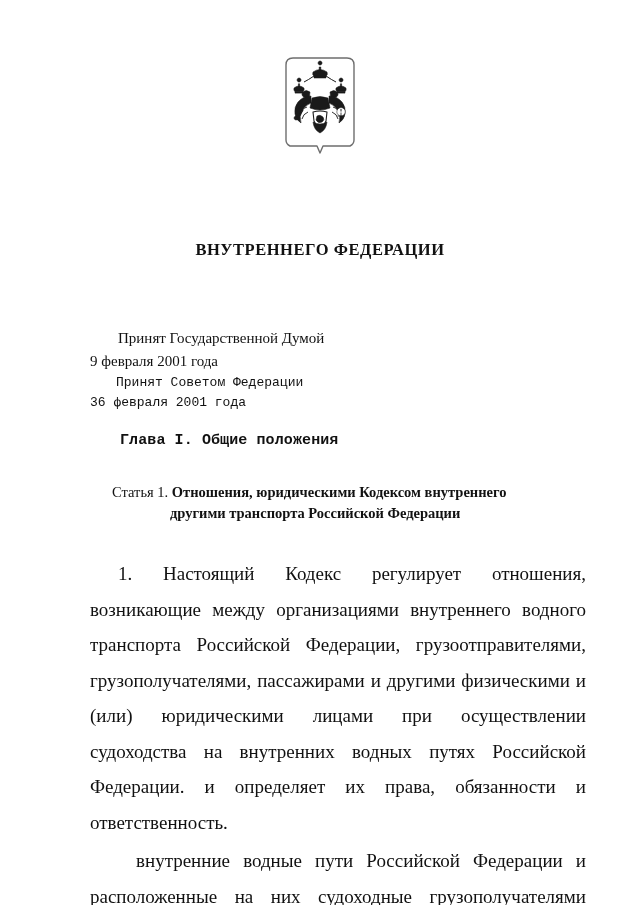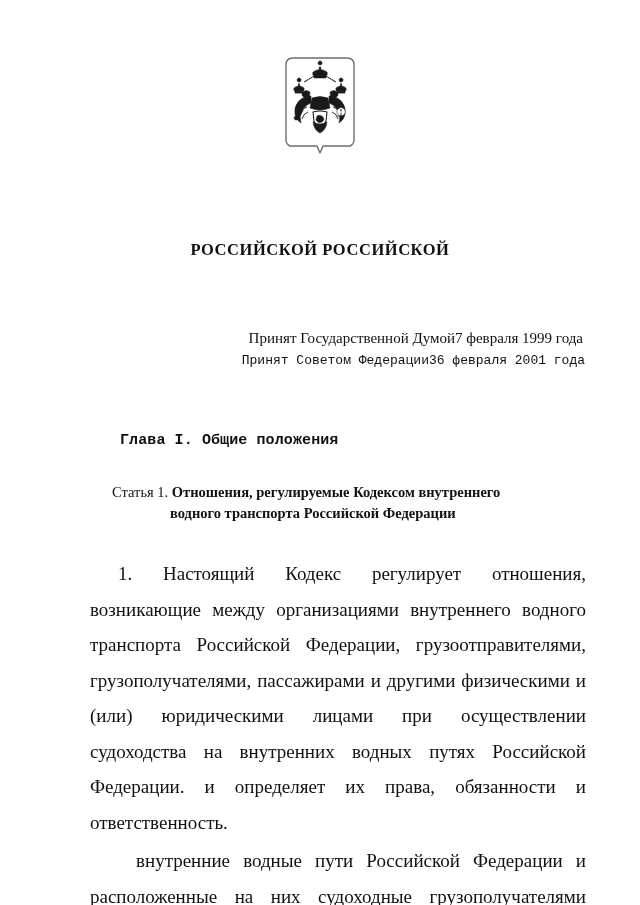--- a/index.html
+++ b/index.html
@@ -56,22 +56,23 @@
 
   
   .adopt-block {
     position: absolute;
     left: 90px;
     right: 55px;
     top: 327px;
   }
   .adopt-row {
     display: flex;
-    justify-content: flex-end;
+    justify-content: center;
     align-items: baseline;
+    flex-direction: column;
   }
   .adopt-row.serif {
     font-family: "Liberation Serif", "DejaVu Serif", serif;
     font-size: 15px;
     line-height: 1.5;
   }
   .adopt-row.mono {
     font-family: "Liberation Mono", "DejaVu Sans Mono", monospace;
     font-size: 13px;
     line-height: 1.55;
@@ -199,39 +200,39 @@
         <path d="M34 60 q3 -2 6 1 q2 3 -1 5 q-4 2 -6 -2 Z"></path>
 
         <path d="M30 66 q7 4 14 0 q-1 8 -7 11 q-6 -3 -7 -11 Z"></path>
         <path d="M33 70 q4 2 8 0" stroke-width="0.8" fill="none"></path>
         <path d="M34 74 q3 1.6 6 0" stroke-width="0.8" fill="none"></path>
       </g>
     </svg>
   </div>
 
   <div class="title-block">
-    <div class="title-line second">РОССИЙСКОЙ РОССИЙСКОЙ</div>
+    <div class="title-line second">ВНУТРЕННЕГО ФЕДЕРАЦИИ</div>
   </div>
 
   <div class="adopt-block">
     <div class="adopt-row serif">
       <span class="adopt-left">Принят Государственной Думой</span>
-      <span class="adopt-right">7 февраля 1999 года</span>
+      <span class="adopt-right">9 февраля 2001 года</span>
     </div>
     <div class="adopt-row mono">
       <span class="adopt-left">Принят Советом Федерации</span>
       <span class="adopt-right">36 февраля 2001 года</span>
     </div>
   </div>
 
   <div class="chapter">Глава I. Общие положения</div>
 
   <div class="article">
-    <span class="art-num">Статья 1.</span><span class="art-title">&nbsp;</span><span class="art-title">Отношения, регулируемые Кодексом внутреннего</span>
-    <span class="art-l2">водного транспорта Российской Федерации</span>
+    <span class="art-num">Статья 1.</span><span class="art-title">&nbsp;</span><span class="art-title">Отношения, юридическими Кодексом внутреннего</span>
+    <span class="art-l2">другими транспорта Российской Федерации</span>
   </div>
 
   <div class="body-block">
     <p class="para p1 justify-all">1. Настоящий Кодекс регулирует отношения, возникающие между организациями внутреннего водного транспорта Российской Федерации, грузоотправителями, грузополучателями, пассажирами и другими физическими и (или) юридическими лицами при осуществлении судоходства на внутренних водных путях Российской Федерации. и определяет их права, обязанности и ответственность.</p>
     <p class="para p3 justify-all">внутренние водные пути Российской Федерации и расположенные на них судоходные грузополучателями сооружения;</p>
   </div>
 
 </div>
 
 </body></html>

